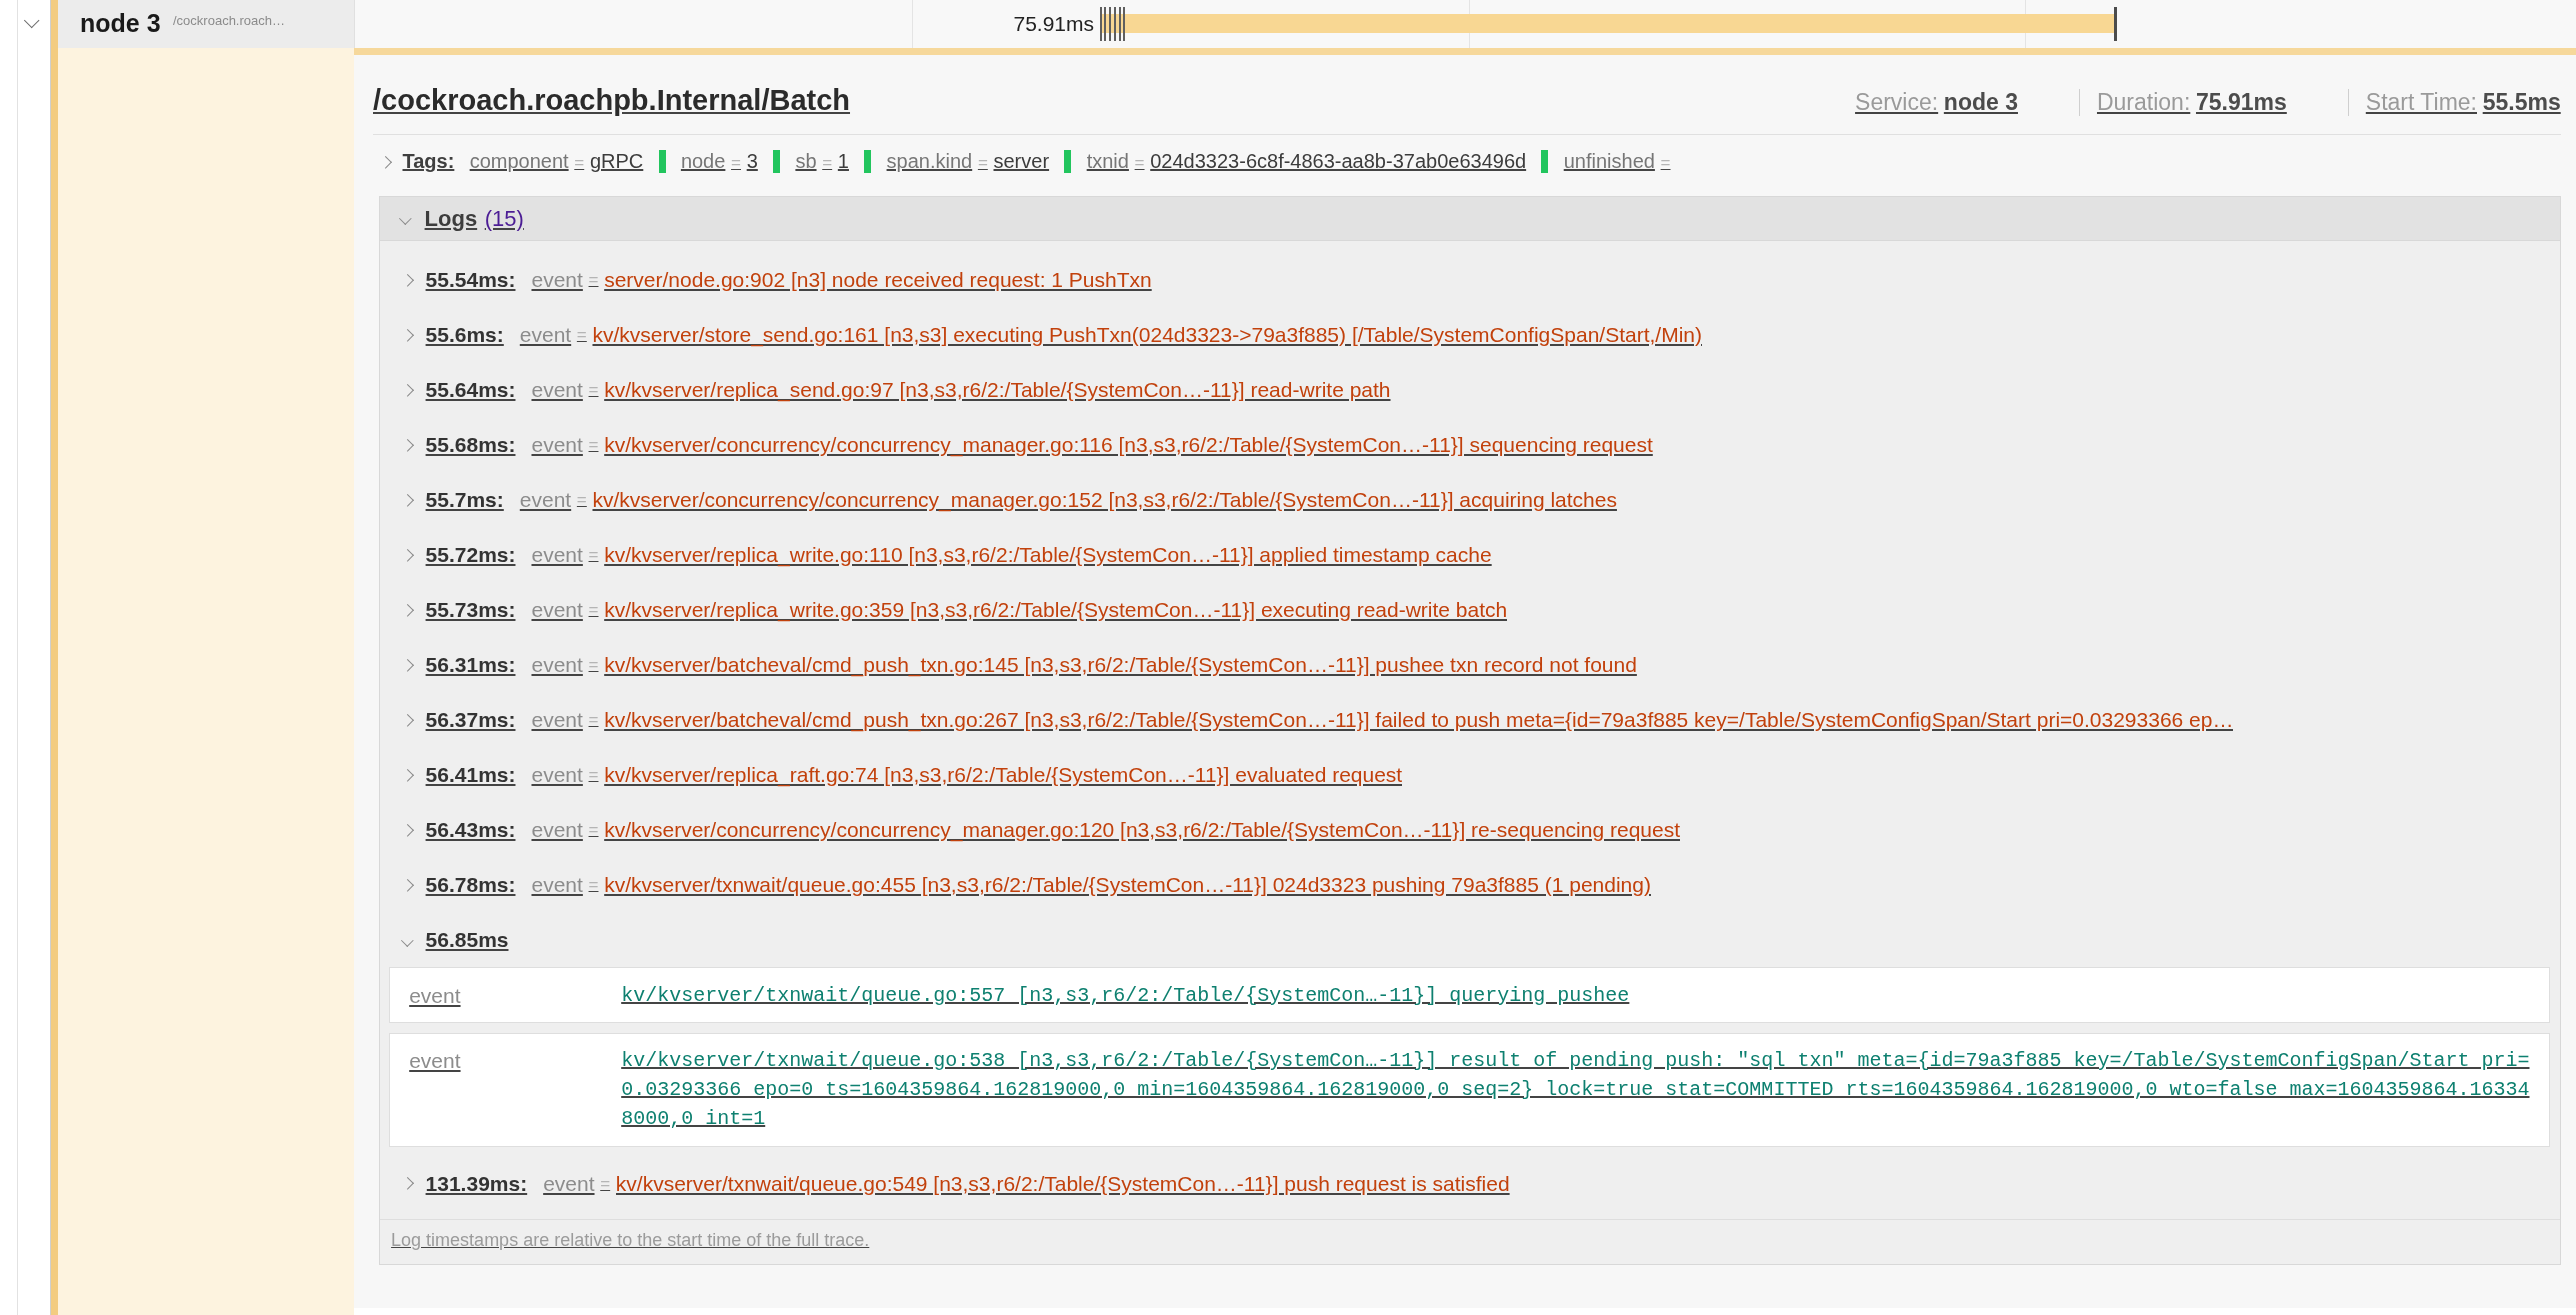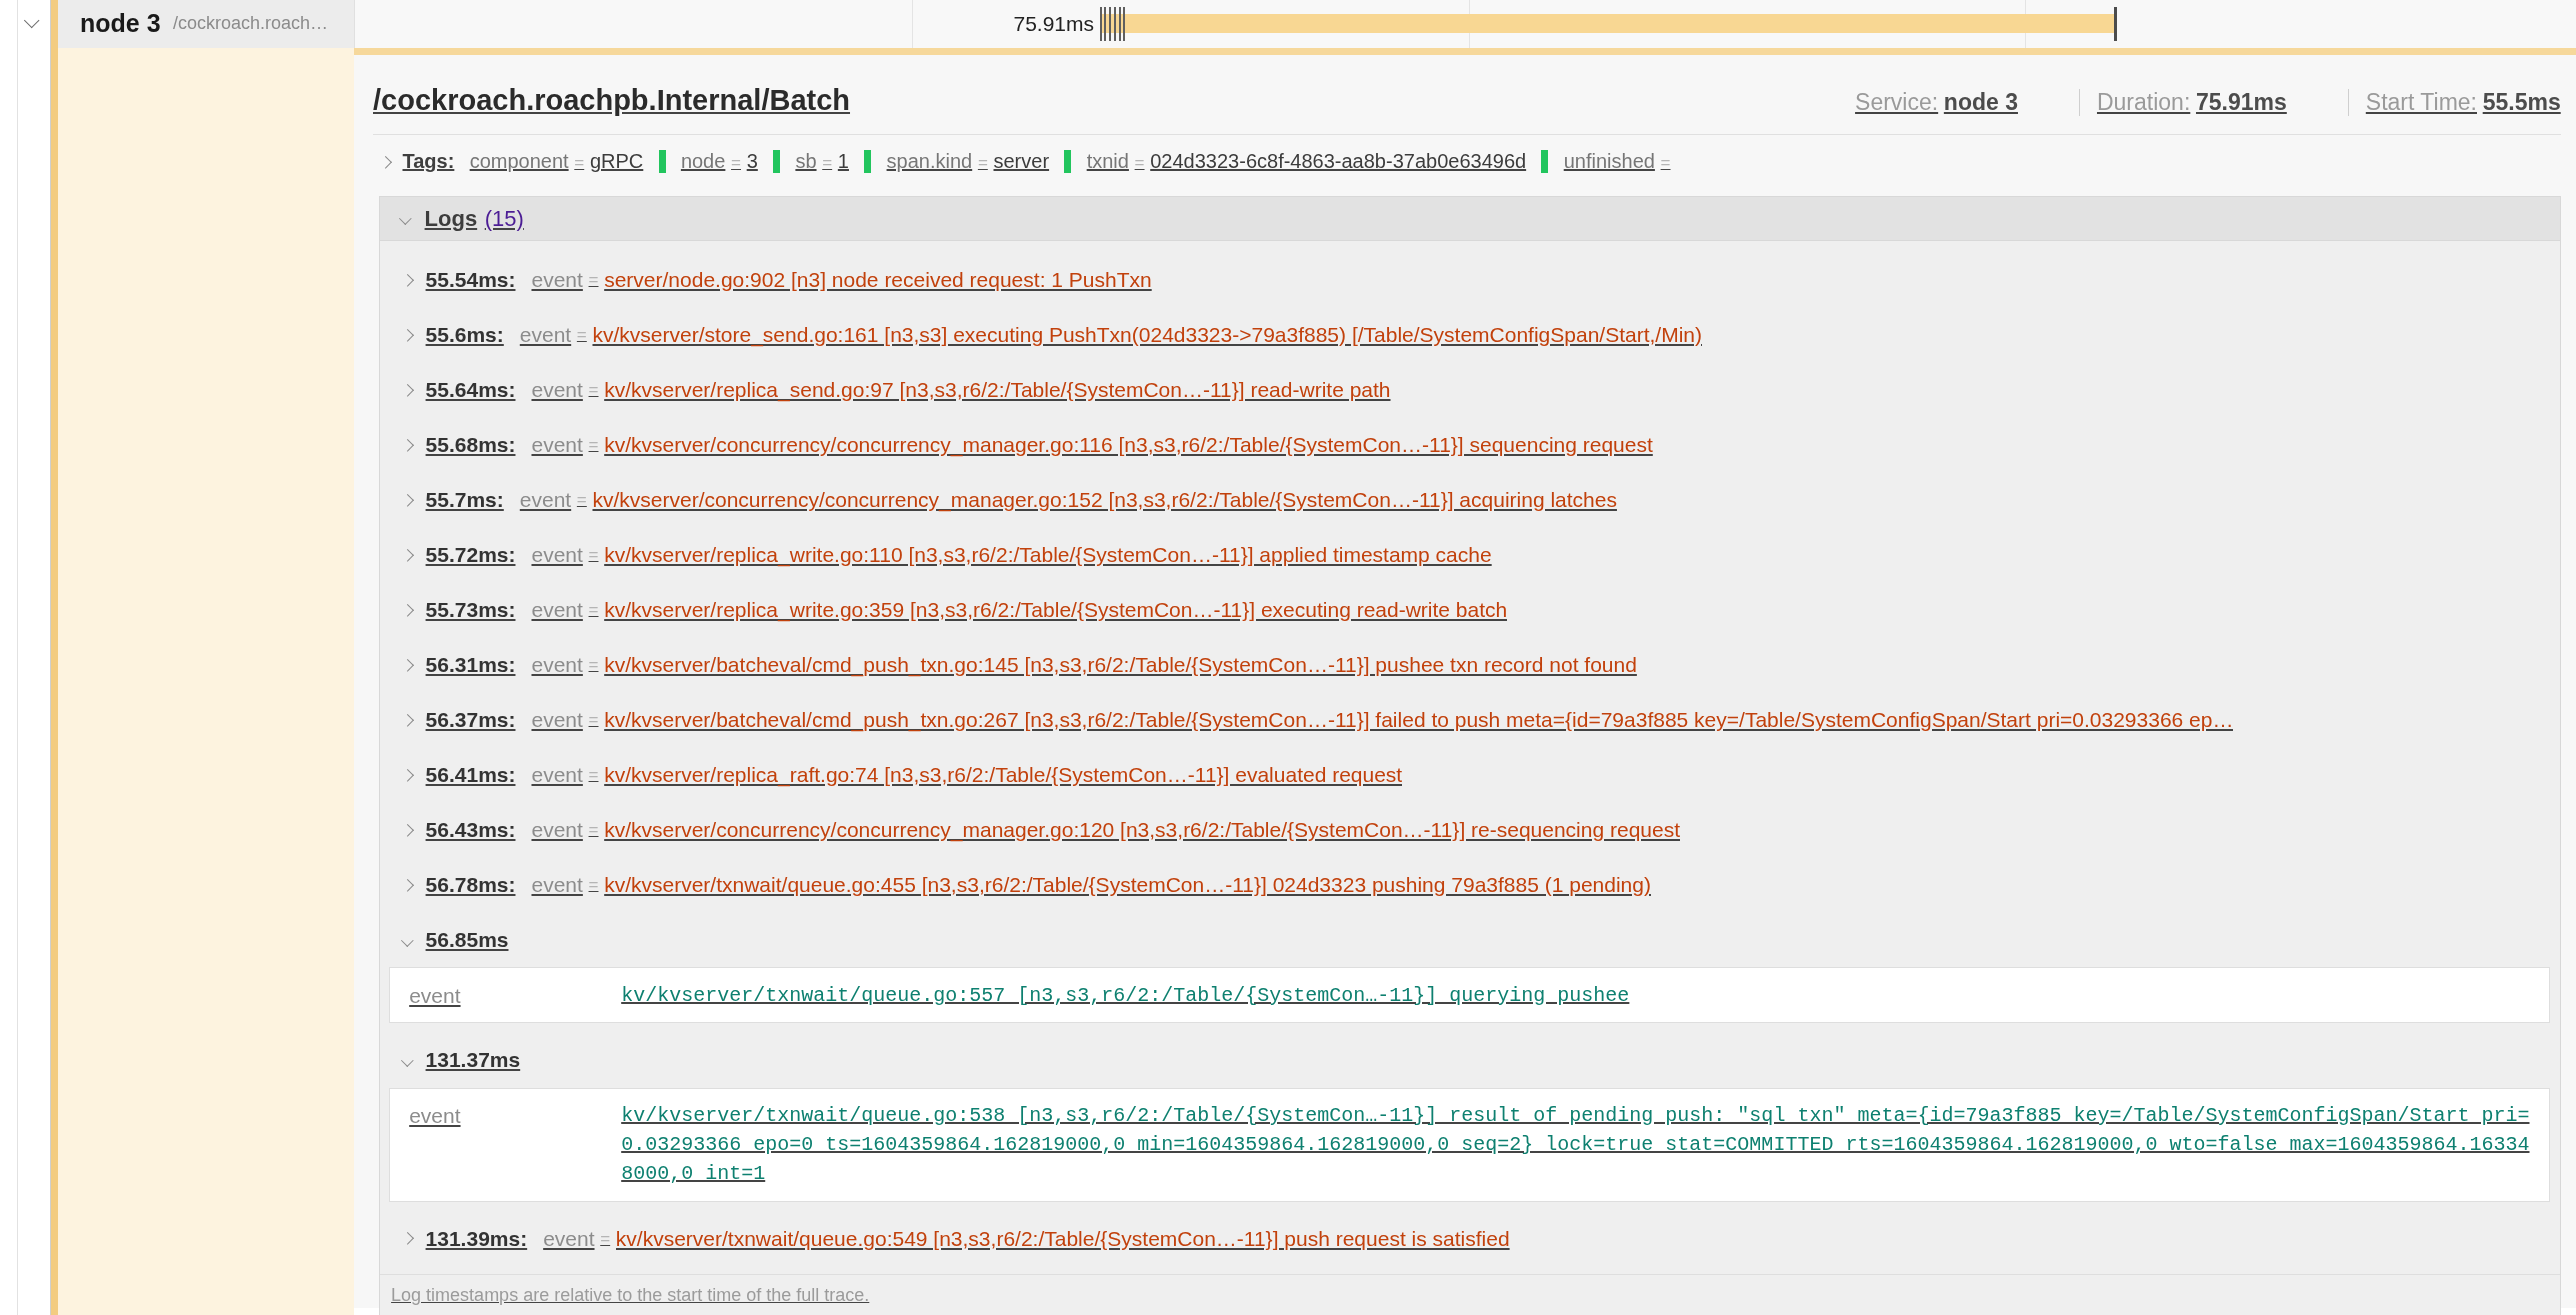--- a/index.html
+++ b/index.html
@@ -21,21 +21,21 @@
           border-right:1.9px solid #6e6e6e; border-bottom:1.9px solid #6e6e6e; }
   .chev.right { transform:rotate(-45deg); }
   .chev.down  { transform:rotate(45deg); }
   .chev.sm { width:8.6px; height:8.6px; border-width:1.4px; border-color:#8a8a8a; }
 
   
   .span-row-right { position:absolute; left:354px; right:0; top:0; height:48px;
                     background:#f8f8f8; border-left:1px solid #e0e0e0; }
   .gridline { position:absolute; top:0; height:48px; width:1px; background:#e4e4e4; }
   .span-name { position:absolute; left:80px; top:8.6px; font-size:25px; font-weight:bold; color:#1a1a1a; white-space:nowrap; }
-  .span-op { position:absolute; left:173px; top:13.3px; font-size:18px; color:#8b8b8b; white-space:nowrap; }
+  .span-op { position:absolute; left:173px; top:13.3px; font-size:13px; color:#8b8b8b; white-space:nowrap; }
   .dur-label { position:absolute; top:12.4px; font-size:21px; color:#222; }
   .log-tick { position:absolute; top:6.7px; height:34px; width:1.9px; background:#5f5f5f; }
   .span-bar { position:absolute; left:745px; top:14.3px; width:1016px; height:19px; background:#f8d793; }
   .end-tick { position:absolute; top:6.7px; height:34px; width:2.9px; background:#4c4c4c; }
 
   .top-strip { position:absolute; left:354px; right:0; top:48px; height:7.6px; background:#f6d89b; }
 
   
   .detail { position:absolute; left:354px; right:0; top:55px; height:1253px;
             background:#f7f7f7; padding:0 15.3px 0 19px;text-decoration:underline; }
@@ -246,24 +246,20 @@
 
         <div class="log-row">
             <span class="chev sm down"></span>
             <span class="ts">56.85ms</span>
           </div>
         <div class="kv-box">
           <span class="kv-key">event</span>
           <span class="kv-val">kv/kvserver/txnwait/queue.go:557 [n3,s3,r6/2:/Table/{SystemCon…-11}] querying pushee</span>
         </div>
 
-        <div class="log-row">
-            <span class="chev sm down"></span>
-            <span class="ts">131.37ms</span>
-          </div>
         <div class="kv-box">
           <span class="kv-key">event</span>
           <span class="kv-val">kv/kvserver/txnwait/queue.go:538 [n3,s3,r6/2:/Table/{SystemCon…-11}] result of pending push: "sql txn" meta={id=79a3f885 key=/Table/SystemConfigSpan/Start pri=0.03293366 epo=0 ts=1604359864.162819000,0 min=1604359864.162819000,0 seq=2} lock=true stat=COMMITTED rts=1604359864.162819000,0 wto=false max=1604359864.163348000,0 int=1</span>
         </div>
 
         <div class="log-row">
             <span class="chev sm right"></span>
             <span class="ts">131.39ms:</span>
             <span class="k">event</span>
             <span class="eq">=</span>

